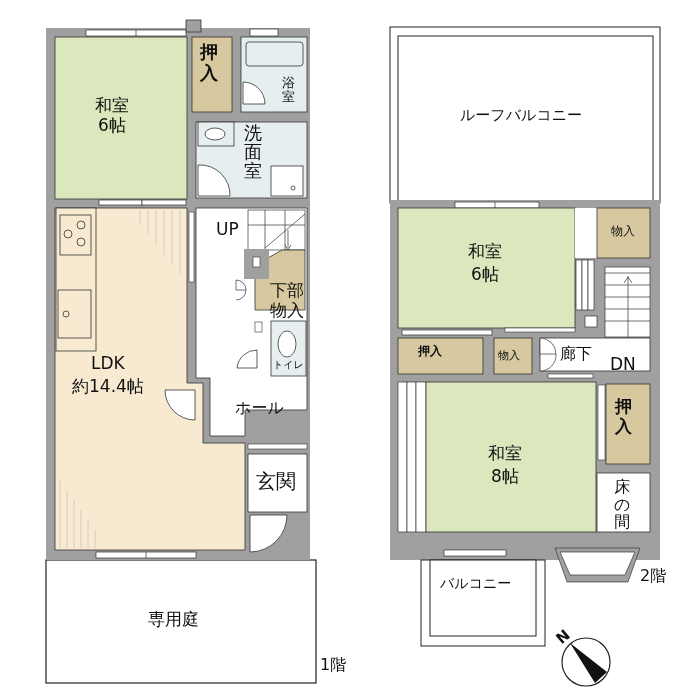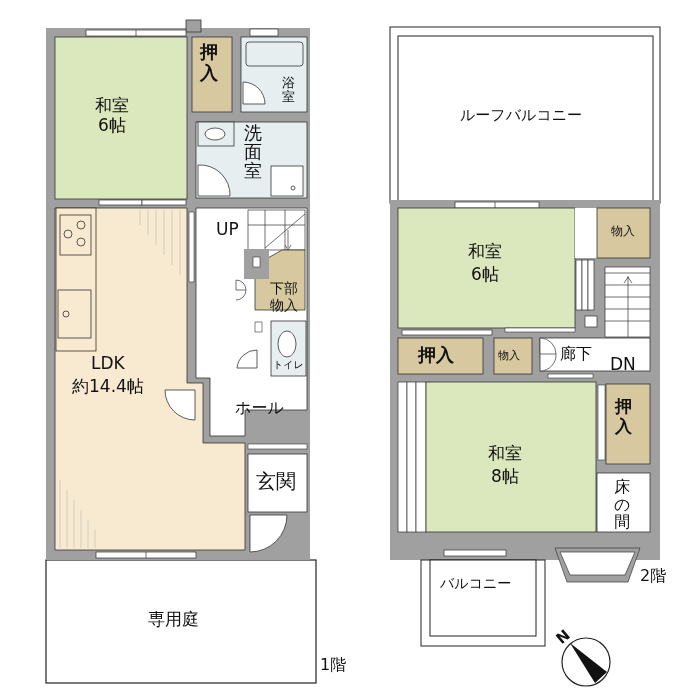--- a/index.html
+++ b/index.html
@@ -173,41 +173,41 @@
 <div class="lbl" style="left:282px;top:76px;font-size:13px;line-height:1.1;">
   <div>浴</div>
   <div>室</div>
 </div>
 <div class="lbl" style="left:244px;top:124px;font-size:18px;line-height:1.05;">
   <div>洗</div>
   <div>面</div>
   <div>室</div>
 </div>
 <div class="lbl" style="left:216px;top:219px;font-size:17px;text-align:center;">UP</div>
-<div class="lbl" style="left:270px;top:280px;font-size:14px;line-height:1.2;">
+<div class="lbl" style="left:270px;top:280px;font-size:17px;line-height:1.2;">
   <div>下部</div>
   <div>物入</div>
 </div>
 <div class="lbl" style="left:273px;top:359px;font-size:10px;">トイレ</div>
 <div class="lbl" style="left:72px;top:352px;font-size:17px;line-height:1.35;">
   <div>LDK</div>
   <div>約14.4帖</div>
 </div>
 <div class="lbl" style="left:235px;top:398px;font-size:16px;">ホール</div>
 <div class="lbl" style="left:256px;top:469px;font-size:20px;">玄関</div>
 <div class="lbl" style="left:148px;top:609px;font-size:17px;">専用庭</div>
 <div class="lbl" style="left:320px;top:655px;font-size:16px;text-align:right;">1階</div>
 
 <div class="lbl" style="left:460px;top:106px;font-size:15px;">ルーフバルコニー</div>
 <div class="lbl" style="left:468px;top:240px;font-size:17px;line-height:1.35;">
   <div>和室</div>
   <div>6帖</div>
 </div>
 <div class="lbl" style="left:611px;top:224px;font-size:12px;">物入</div>
-<div class="lbl" style="left:418px;top:344px;font-size:18px;font-weight:bold;">押入</div>
+<div class="lbl" style="left:418px;top:344px;font-size:12px;font-weight:bold;">押入</div>
 <div class="lbl" style="left:498px;top:349px;font-size:11px;">物入</div>
 <div class="lbl" style="left:560px;top:344px;font-size:16px;">廊下</div>
 <div class="lbl" style="left:610px;top:342px;font-size:17px;margin-top:12px;">DN</div>
 <div class="lbl" style="left:488px;top:442px;font-size:17px;line-height:1.35;">
   <div>和室</div>
   <div>8帖</div>
 </div>
 <div class="lbl" style="left:615px;top:397px;font-size:17px;font-weight:bold;line-height:1.15;">
   <div>押</div>
   <div>入</div>

